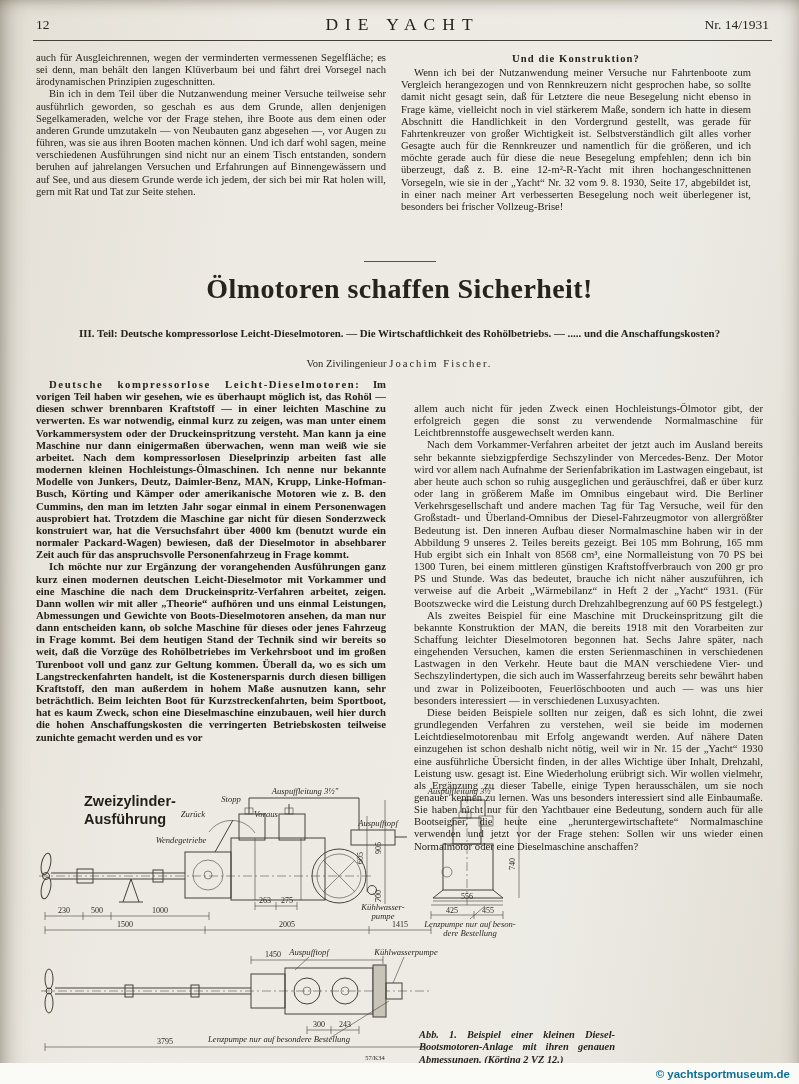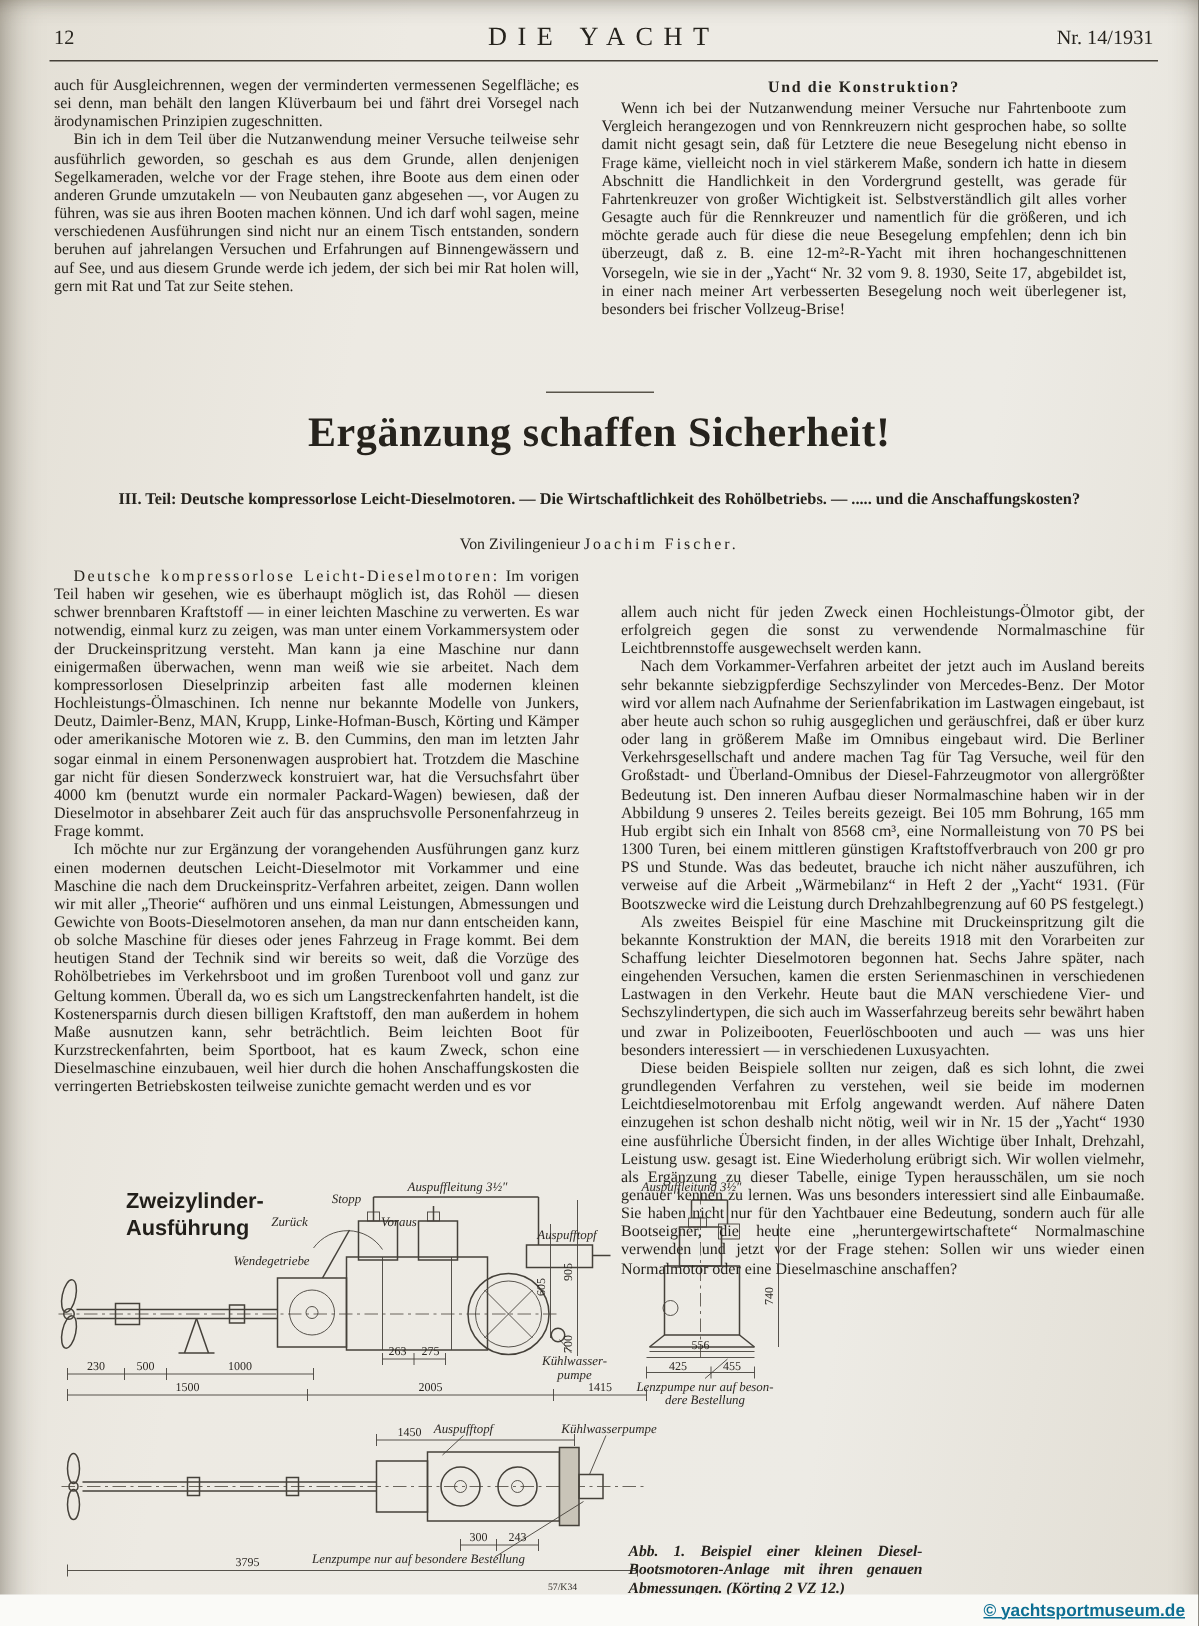--- a/index.html
+++ b/index.html
@@ -25,21 +25,21 @@
 
   .sectiondivider{position:absolute;top:261px;left:364px;width:72px;border-top:1.2px solid #59544a;}
 
   .title{position:absolute;top:273px;left:0;width:100%;text-align:center;font-size:28px;font-weight:bold;letter-spacing:.4px;}
   .subtitle{position:absolute;top:327px;left:68px;width:663px;text-align:center;font-weight:bold;font-size:10.9px;line-height:13.2px;}
   .byline{position:absolute;top:358px;left:0;width:100%;text-align:center;font-size:10.6px;}
   .byline .name{letter-spacing:2px;}
 
   .bodycols{position:absolute;top:378px;left:36px;width:727px;display:flex;gap:27px;}
   .bodycols .col{width:350px;font-size:10.7px;line-height:12.15px;}
-  .col-left{height:406px;overflow:hidden;}
+  .col-left{height:406px;overflow:hidden;font-weight:bold;}
   .col-right{height:600px;overflow:hidden;margin-top:24px;}
   .gesperrt{letter-spacing:1.6px;}
   .sp{float:left;}
   .sp1{width:1px;height:480px;}
   .sp2{clear:left;width:90px;height:50px;}
   .sp3{clear:left;width:116px;height:72px;}
 
   .figure{position:absolute;top:786px;left:33px;width:582px;height:280px;}
   .figlabel{position:absolute;top:7px;left:3px;font-family:"Liberation Sans",sans-serif;
     font-weight:bold;font-size:14.5px;line-height:17.5px;color:#221f1a;margin-left:48px;}
@@ -51,21 +51,21 @@
   svg.drawing .thin{stroke-width:.6;}
   svg.drawing .cl{stroke-width:.6;stroke-dasharray:9 3 2 3;stroke:#5b564c;}
   svg.drawing .fillpart{fill:#c9c4b8;}
   svg.drawing text{stroke:none;fill:#2c2823;text-anchor:middle;}
   svg.drawing .lbl{font:italic 8.6px "Liberation Serif",serif;}
   svg.drawing .dim{font:8px "Liberation Serif",serif;}
   svg.drawing .tiny{font:6.5px "Liberation Serif",serif;}
 
   .watermark{position:absolute;bottom:0;left:0;right:0;height:21px;background:#fafaf7;
     display:flex;align-items:center;justify-content:flex-end;padding-right:9px;box-sizing:border-box;
-    font-family:"Liberation Sans",sans-serif;font-weight:bold;font-size:11.5px;color:#0d6f93;text-decoration:underline;}
+    font-family:"Liberation Sans",sans-serif;font-weight:bold;font-size:11.5px;color:#0d6f93;}
 </style>
 </head>
 <body>
 
 <div class="page">
 
   <div class="header">
     <span class="pagenum">12</span>
     <span class="masthead">DIE YACHT</span>
     <span class="issue">Nr. 14/1931</span>
@@ -78,21 +78,21 @@
       <p class="indent">Bin ich in dem Teil über die Nutzanwendung meiner Versuche teilweise sehr ausführlich geworden, so geschah es aus dem Grunde, allen denjenigen Segelkameraden, welche vor der Frage stehen, ihre Boote aus dem einen oder anderen Grunde umzutakeln — von Neubauten ganz abgesehen —, vor Augen zu führen, was sie aus ihren Booten machen können. Und ich darf wohl sagen, meine verschiedenen Ausführungen sind nicht nur an einem Tisch entstanden, sondern beruhen auf jahrelangen Versuchen und Erfahrungen auf Binnengewässern und auf See, und aus diesem Grunde werde ich jedem, der sich bei mir Rat holen will, gern mit Rat und Tat zur Seite stehen.</p>
     </div>
     <div class="col jtext">
       <div class="colhead">Und die Konstruktion?</div>
       <p class="indent">Wenn ich bei der Nutzanwendung meiner Versuche nur Fahrtenboote zum Vergleich herangezogen und von Rennkreuzern nicht gesprochen habe, so sollte damit nicht gesagt sein, daß für Letztere die neue Besegelung nicht ebenso in Frage käme, vielleicht noch in viel stärkerem Maße, sondern ich hatte in diesem Abschnitt die Handlichkeit in den Vordergrund gestellt, was gerade für Fahrtenkreuzer von großer Wichtigkeit ist. Selbstverständlich gilt alles vorher Gesagte auch für die Rennkreuzer und namentlich für die größeren, und ich möchte gerade auch für diese die neue Besegelung empfehlen; denn ich bin überzeugt, daß z. B. eine 12-m²-R-Yacht mit ihren hochangeschnittenen Vorsegeln, wie sie in der „Yacht“ Nr. 32 vom 9. 8. 1930, Seite 17, abgebildet ist, in einer nach meiner Art verbesserten Besegelung noch weit überlegener ist, besonders bei frischer Vollzeug-Brise!</p>
     </div>
   </div>
 
   <div class="sectiondivider"></div>
 
-  <div class="title">Ergänzung schaffen Sicherheit!</div>
+  <div class="title">Ölmotoren schaffen Sicherheit!</div>
   <div class="subtitle">III. Teil: Deutsche kompressorlose Leicht-Dieselmotoren. — Die Wirtschaftlichkeit des Rohölbetriebs. — ..... und die Anschaffungskosten?</div>
   <div class="byline"><span>Von Zivilingenieur </span><span class="name">Joachim Fischer.</span></div>
 
   <div class="figure">
     <svg class="drawing" width="582" height="280" viewBox="0 0 582 280">
 
       <line class="cl" x1="6" y1="90" x2="340" y2="90"></line>
       <ellipse cx="13" cy="78" rx="4.5" ry="11" transform="rotate(12 13 78)"></ellipse>
       <ellipse cx="13" cy="102" rx="4.5" ry="11" transform="rotate(12 13 102)"></ellipse>
       <circle cx="13" cy="90" r="3.5"></circle>

